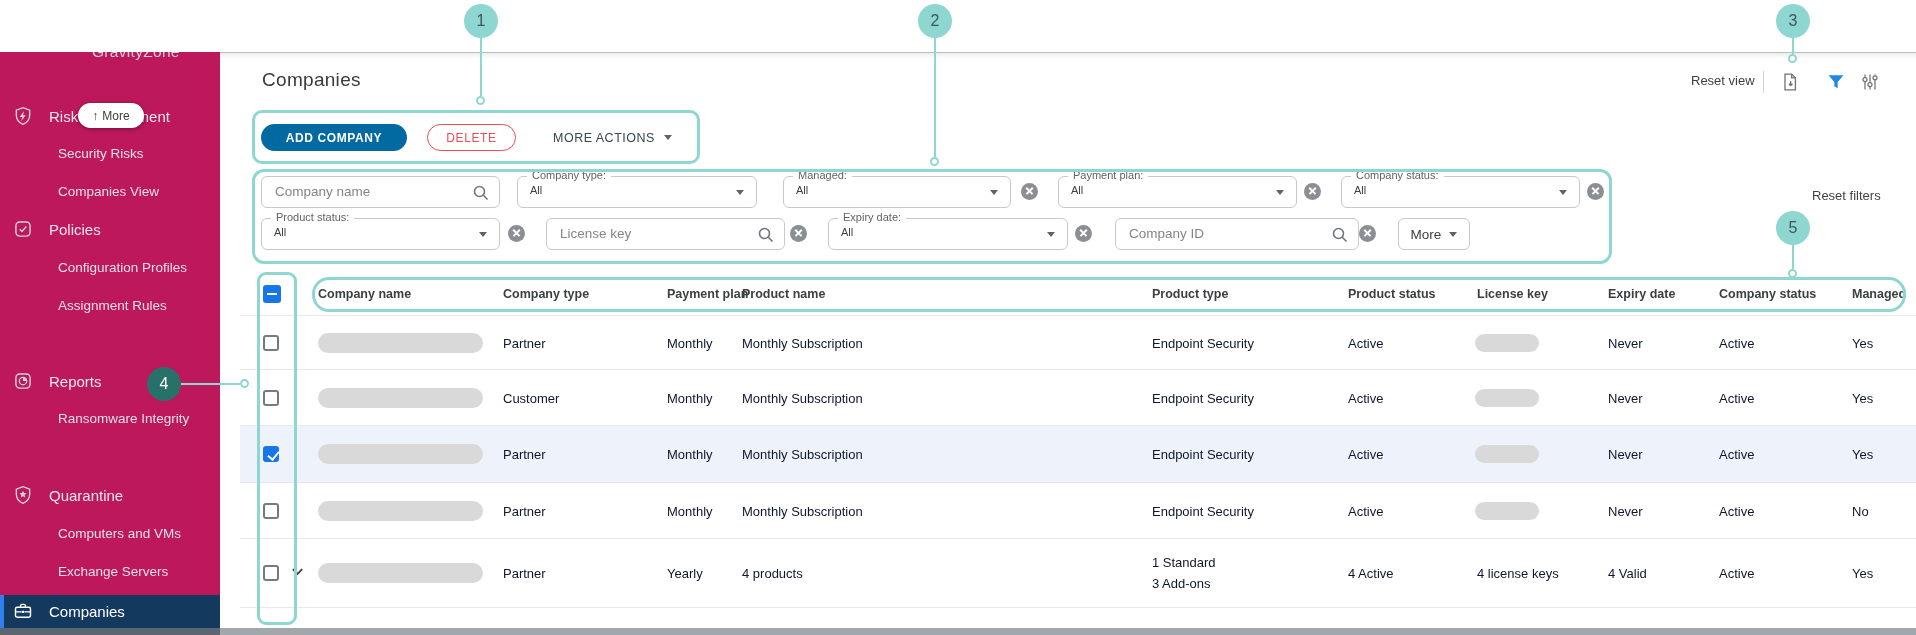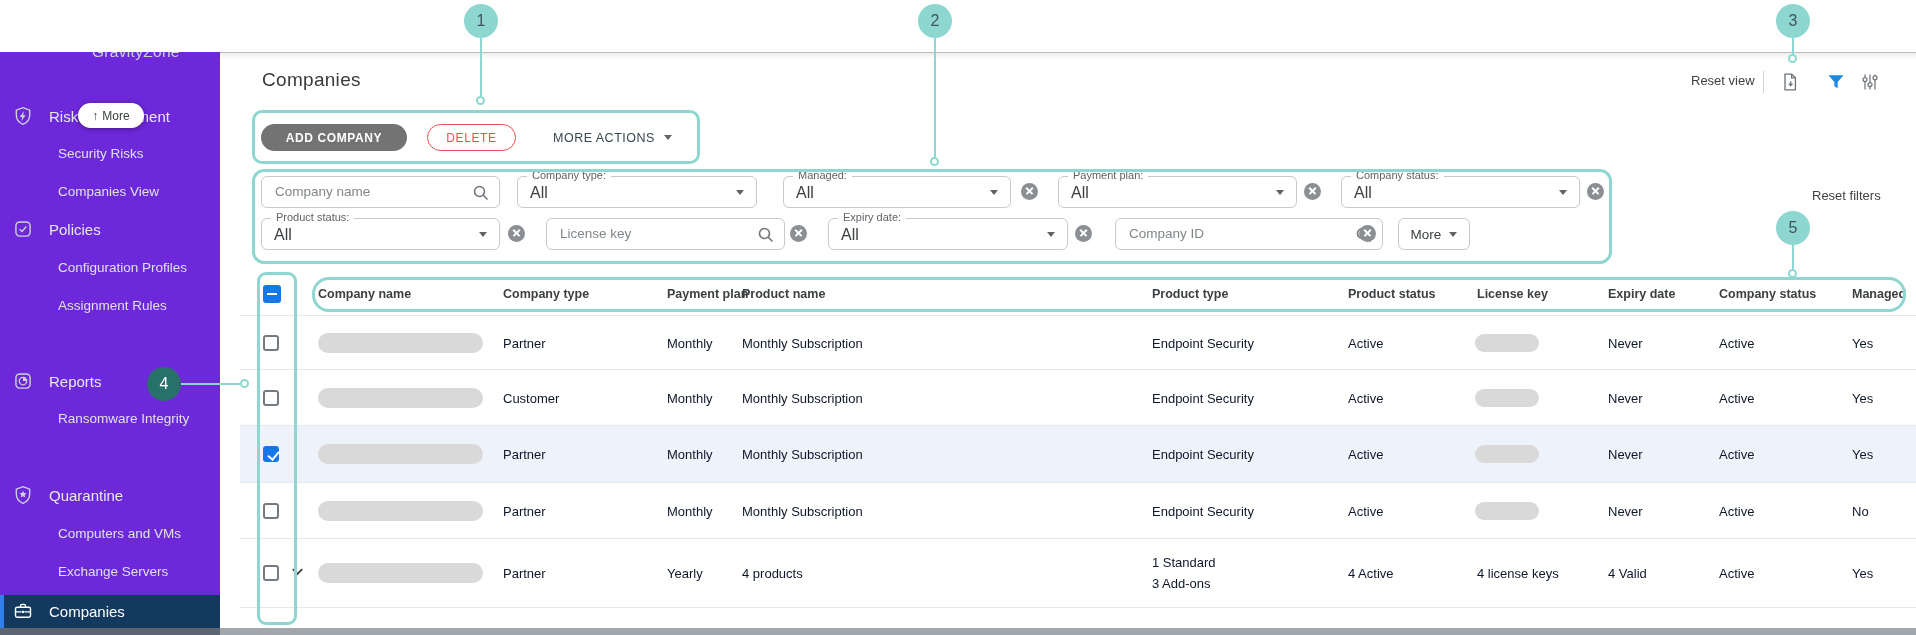--- a/index.html
+++ b/index.html
@@ -6,21 +6,21 @@
   body { background:#fff; font-family:"Liberation Sans", sans-serif; }
   .canvas { position:relative; width:1916px; height:635px; background:#fff; overflow:hidden; }
 
   
   .content { position:absolute; left:220px; top:52px; right:0; bottom:7px; background:#fff; border-top:1px solid #bdbdbd; }
   .content::before { content:""; position:absolute; top:0; left:0; right:0; height:6px; background:linear-gradient(#ededed,#ffffff); }
   .bottom-strip { position:absolute; left:0; top:628px; width:1916px; height:7px; background:#a2a7ac; }
   .bottom-strip-side { position:absolute; left:0; top:628px; width:220px; height:7px; background:#5c6673; }
 
   
-  .sidebar { position:absolute; left:0; top:52px; width:220px; height:576px; background:#6d28d9; overflow:hidden; color:#e2e6ea; }
+  .sidebar { position:absolute; left:0; top:52px; width:220px; height:576px; background:#be185d; overflow:hidden; color:#e2e6ea; }
   .brand { position:absolute; top:-9px; left:92px; font-size:15.5px; letter-spacing:.3px; color:#c9cfd6; }
   .nav-item { position:absolute; left:0; width:220px; cursor:pointer; }
   .nav-section { font-size:15px; color:#e6e9ec; }
   .nav-section .lbl { position:absolute; left:49px; top:0; line-height:22px; }
   .nav-section .ic { position:absolute; left:13px; top:0px; width:20px; height:20px; }
   .nav-sub { font-size:13.5px; color:#dde1e6; }
   .nav-sub .lbl { position:absolute; left:58px; top:0; line-height:21px; width:152px; }
   .it-rm{top:54px;height:22px;} .it-sr{top:91px;height:21px;padding-left:34px;} .it-cv{top:129px;height:21px;}
   .it-po{top:167px;height:22px;} .it-cp{top:205px;height:21px;} .it-ar{top:243px;height:21px;}
   .it-imr{top:272px;height:42px;} .it-re{top:319px;height:22px;} .it-ra{top:356px;height:21px;}
@@ -34,44 +34,44 @@
              font-size:12px; color:#3c4043; gap:4px; }
 
   
   .page-title { position:absolute; left:262px; top:69px; font-size:19px; color:#3a3a3a; letter-spacing:.3px; }
   .viewbar { position:absolute; left:1675px; top:62px; width:213px; height:40px; }
   .viewbar .reset { position:absolute; left:16px; top:11px; font-size:13px; color:#3f3f3f; cursor:pointer; }
   .viewbar .vdiv { position:absolute; left:88px; top:9px; width:1px; height:22px; background:#d2d2d2; }
   .viewbar svg { position:absolute; top:10px; }
 
   
-  .btn-add { position:absolute; left:261px; top:124px; width:146px; height:27px; border-radius:14px; background:#737373;
+  .btn-add { position:absolute; left:261px; top:124px; width:146px; height:27px; border-radius:14px; background:#0369a1;
              color:#fff; font-size:12px; font-weight:bold; letter-spacing:.6px; display:flex; align-items:center; justify-content:center; cursor:pointer; }
   .btn-del { position:absolute; left:427px; top:124px; width:89px; height:27px; border-radius:14px; background:#fff;
              border:1px solid #ef4d52; color:#ef4d52; font-size:12px; letter-spacing:.6px; display:flex; align-items:center; justify-content:center; cursor:pointer; }
   .btn-more-actions { position:absolute; left:553px; top:124px; height:27px; display:flex; align-items:center; gap:9px;
              font-size:12.5px; letter-spacing:.5px; color:#37474f; cursor:pointer; }
   .caret { width:0; height:0; border-left:4.5px solid transparent; border-right:4.5px solid transparent; border-top:5px solid #5f6368; }
 
   
   .field { position:absolute; height:32px; border:1px solid #c9c9c9; border-radius:6px; background:#fff; cursor:pointer; }
   .field .flabel { position:absolute; top:-8px; left:9px; background:#fff; padding:0 5px; font-size:11px; color:#5f6368; white-space:nowrap; }
-  .field .fvalue { position:absolute; left:12px; top:7px; font-size:16px; color:#3c4043; }
+  .field .fvalue { position:absolute; left:12px; top:7px; font-size:11px; color:#3c4043; }
   .field .fplaceholder { position:absolute; left:13px; top:7px; font-size:13.5px; color:#80868b; }
   .field .fcaret { position:absolute; right:12px; top:13px; }
   .field .fsearch { position:absolute; right:9px; top:7px; }
   .f-company-name{left:261px; top:176px; width:239px;}
   .f-company-type{left:517px; top:176px; width:240px;}
   .f-managed{left:783px; top:176px; width:228px;}
   .f-payment-plan{left:1058px; top:176px; width:239px;}
   .f-company-status{left:1341px; top:176px; width:239px;}
   .f-product-status{left:261px; top:218px; width:239px;}
   .f-license-key{left:546px; top:218px; width:239px;}
   .f-expiry-date{left:828px; top:218px; width:240px;}
-  .f-company-id{left:1115px; top:218px; width:268px;}
+  .f-company-id{left:1115px; top:218px; width:244px;}
   .btn-more-filter { position:absolute; left:1398px; top:218px; width:72px; height:32px; border:1px solid #c9c9c9; border-radius:6px;
              display:flex; align-items:center; justify-content:center; gap:8px; font-size:13.5px; color:#3c4043; cursor:pointer; }
   .clear { position:absolute; width:17px; height:17px; border-radius:50%; background:#8b8f94; cursor:pointer; }
   .clear::before, .clear::after { content:""; position:absolute; left:4px; top:7.3px; width:9px; height:1.6px; background:#fff; }
   .clear::before { transform:rotate(45deg);} .clear::after { transform:rotate(-45deg);}
   .cl-managed{left:1021px;top:183px;} .cl-payment{left:1304px;top:183px;} .cl-cstatus{left:1587px;top:183px;}
   .cl-pstatus{left:508px;top:225px;} .cl-license{left:790px;top:225px;} .cl-expiry{left:1075px;top:225px;} .cl-cid{left:1359px;top:225px;}
   .reset-filters { position:absolute; left:1812px; top:188px; font-size:13px; color:#424242; cursor:pointer; }
 
   

